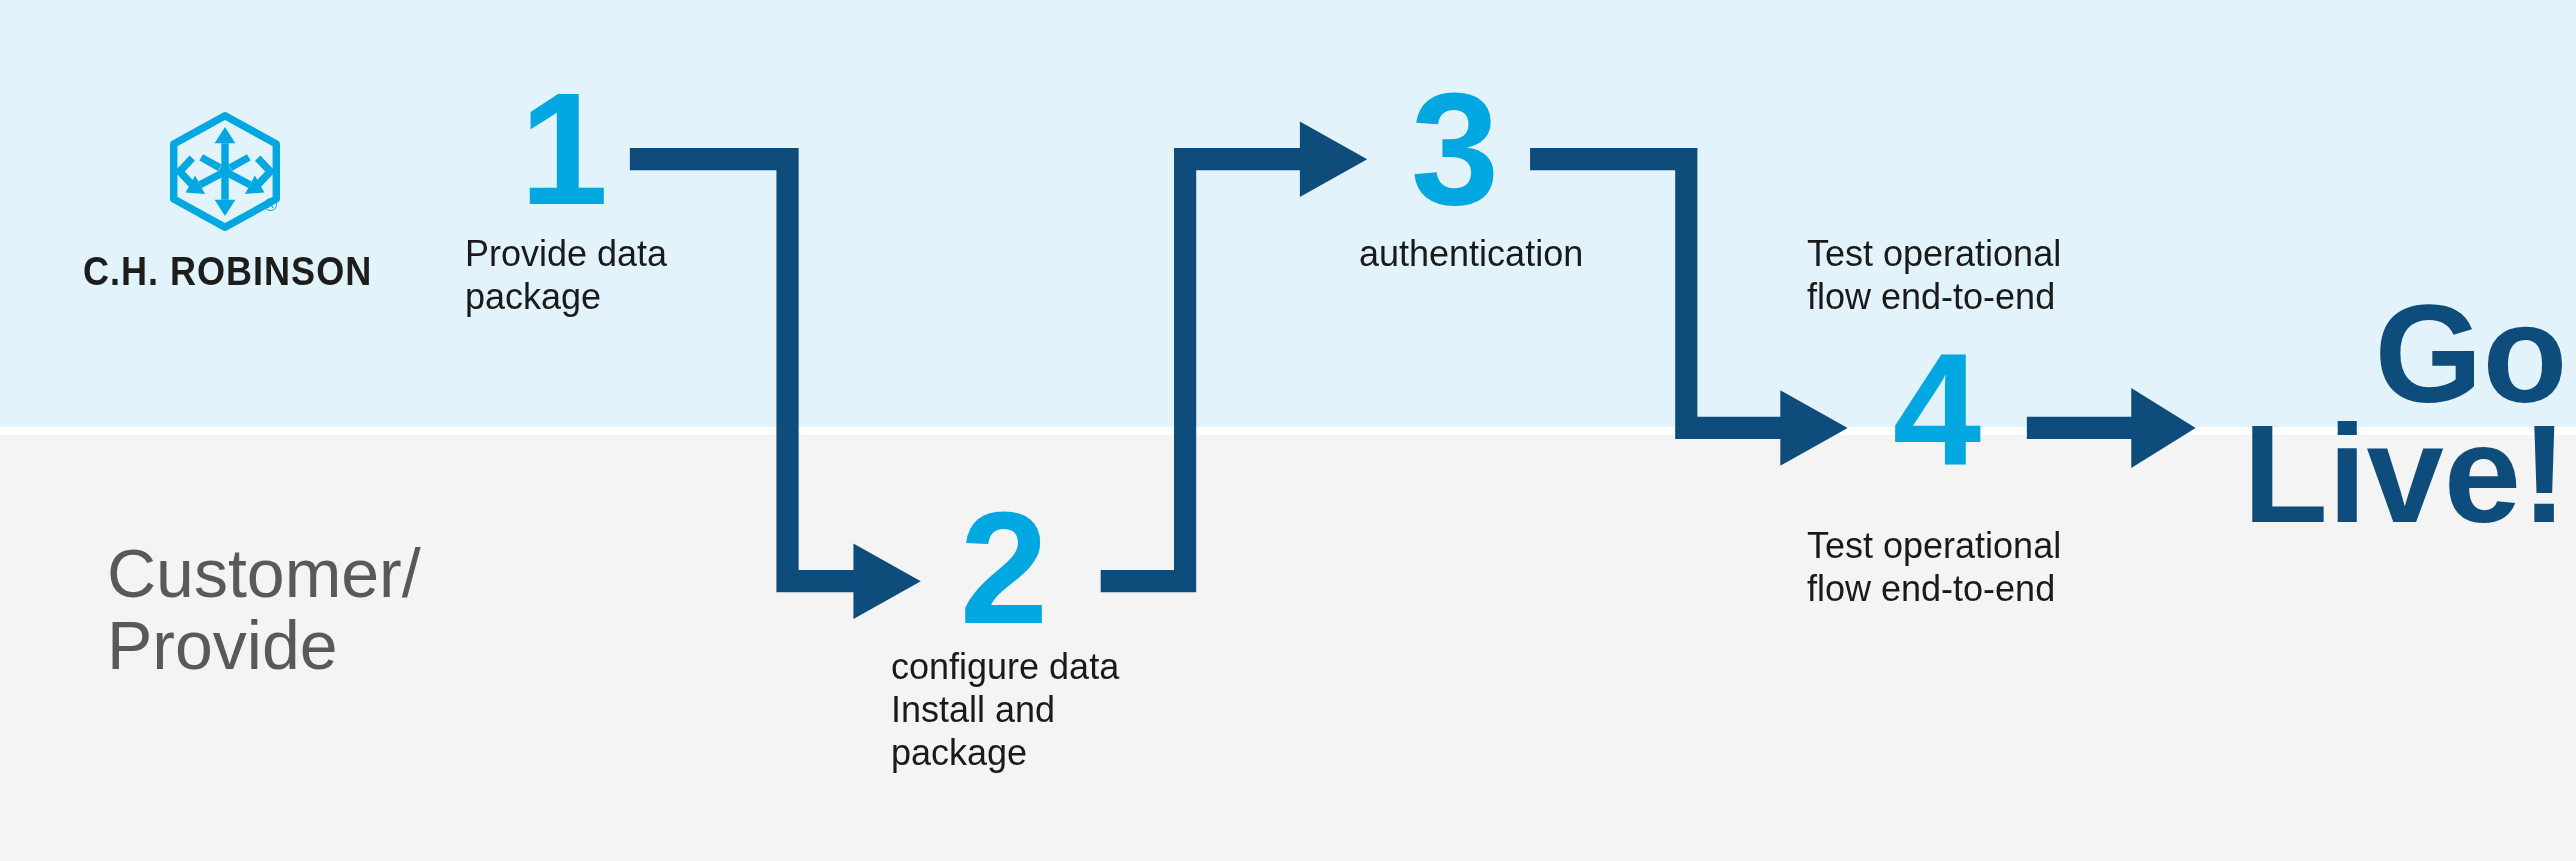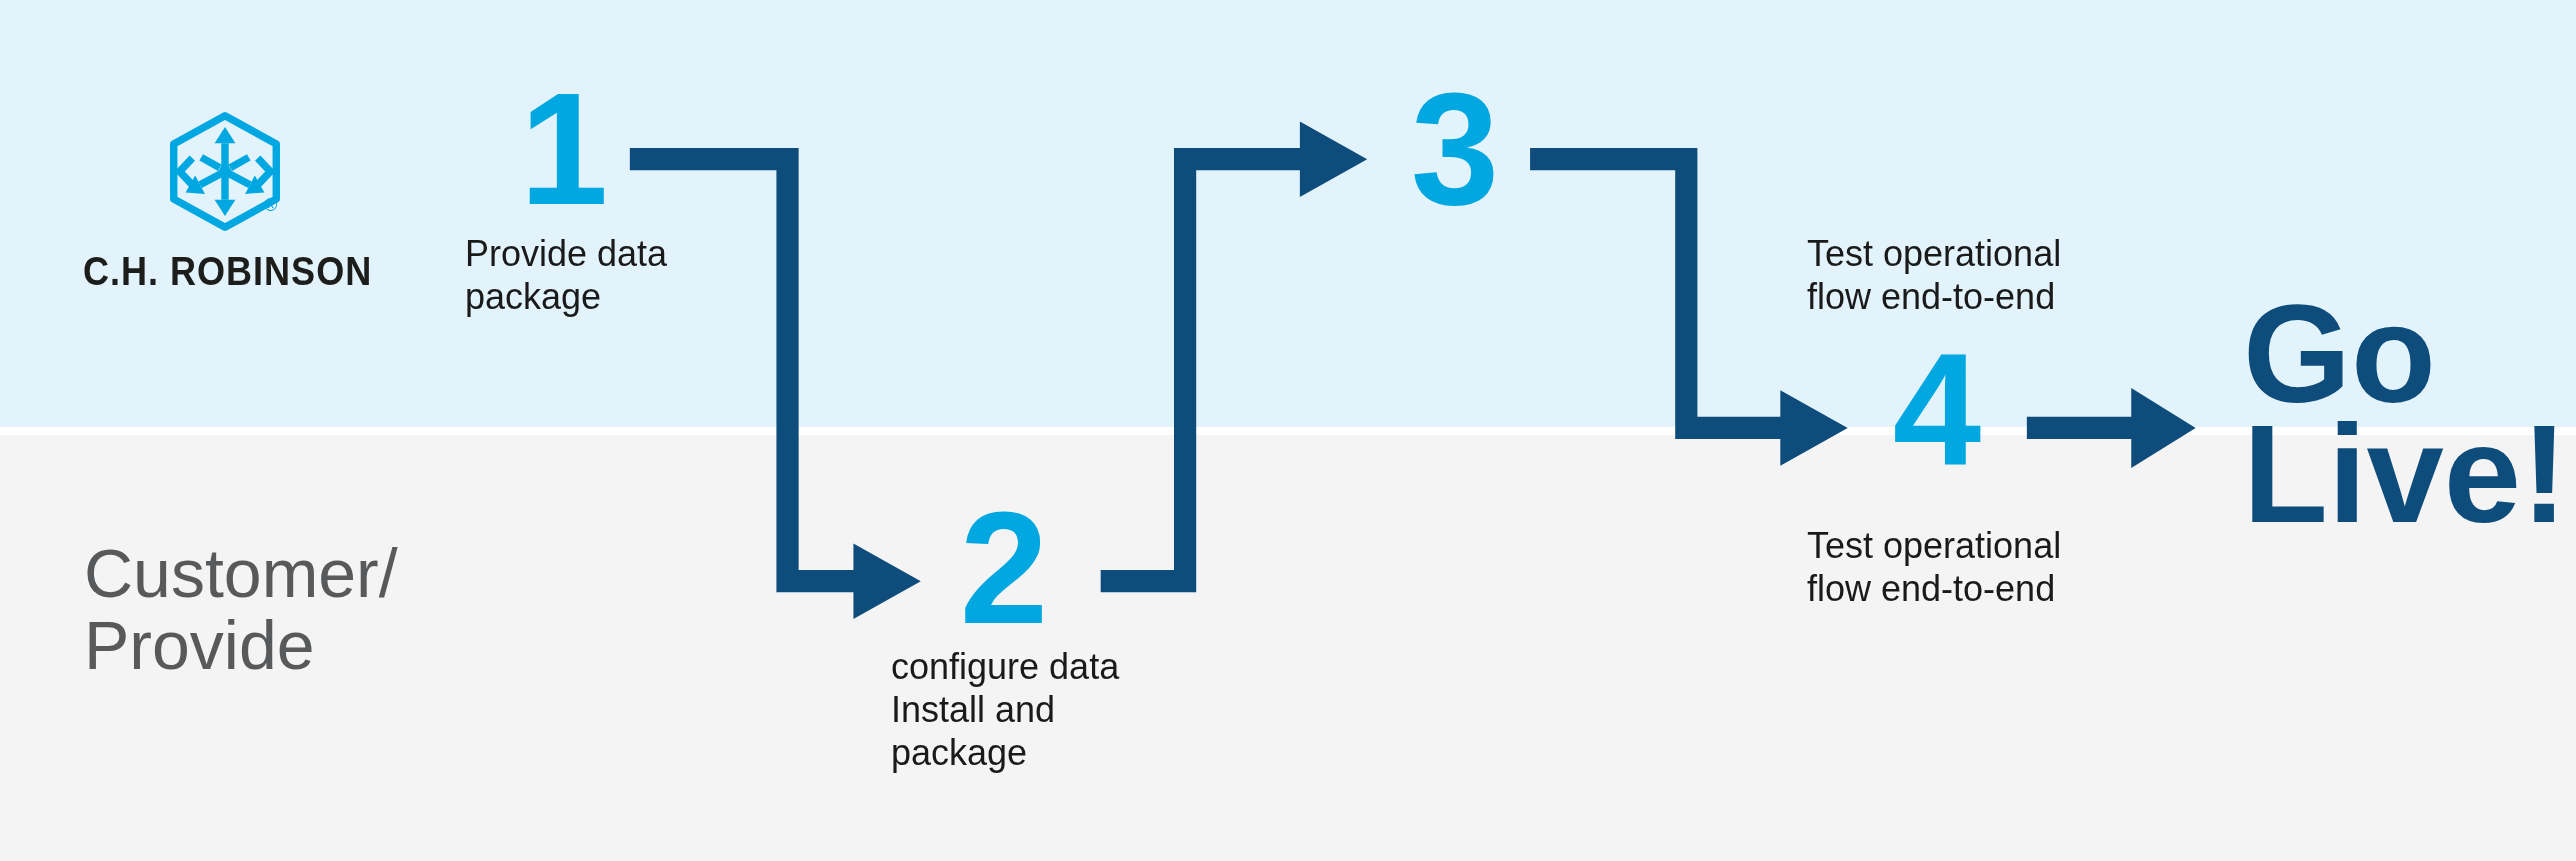--- a/index.html
+++ b/index.html
@@ -38,21 +38,21 @@
     font-size:18px;color:var(--cyan);line-height:1;
   }
   .logo-wordmark{
     position:absolute;left:83px;top:251px;
     font-size:41px;font-weight:700;letter-spacing:1.1px;
     color:var(--logo-ink);line-height:1;white-space:nowrap;
     transform:scaleX(.88);transform-origin:left center;
   }
 
   .lane-label{
-    position:absolute;left:84px;top:537px;
+    position:absolute;left:107px;top:537px;
     font-size:68px;line-height:72px;font-weight:400;
     color:var(--lane-gray);
   }
   .lane-label span{display:block;}
 
   .step-number{
     position:absolute;width:222px;text-align:center;
     font-size:159px;line-height:159px;font-weight:700;
     color:var(--cyan);
   }
@@ -70,20 +70,21 @@
   .l1{left:465px;top:232px;}
   .l2{left:891px;top:645px;}
   .l3{left:1359px;top:232px;}
   .l4a{left:1807px;top:232px;}
   .l4b{left:1807px;top:524px;}
 
   .go-live{
     position:absolute;left:2243px;top:294px;
     font-size:139px;line-height:120px;font-weight:700;
     color:var(--navy);
+    text-align:right;
   }
   .go-live span{display:block;}
 </style>
 </head>
 <body>
 
 <div class="canvas">
 
   <div class="band-blue"></div>
   <div class="band-sep"></div>
@@ -149,20 +150,21 @@
   <div class="step-label l1">
     <span>Provide data</span>
     <span>package</span>
   </div>
   <div class="step-label l2">
     <span>configure data</span>
     <span>Install and</span>
     <span>package</span>
   </div>
   <div class="step-label l3">
+    <span>authentication</span>
   </div>
   <div class="step-label l4a">
     <span>Test operational</span>
     <span>flow end-to-end</span>
   </div>
   <div class="step-label l4b">
     <span>Test operational</span>
     <span>flow end-to-end</span>
   </div>
 

